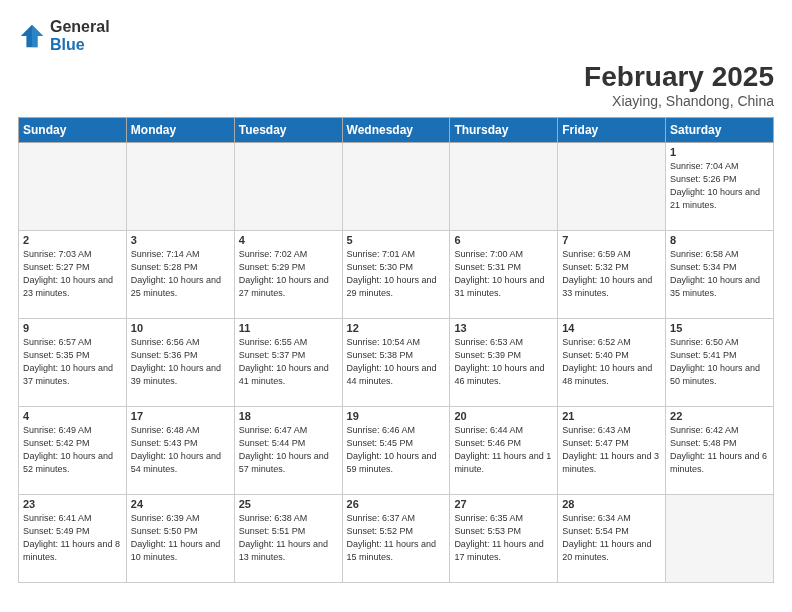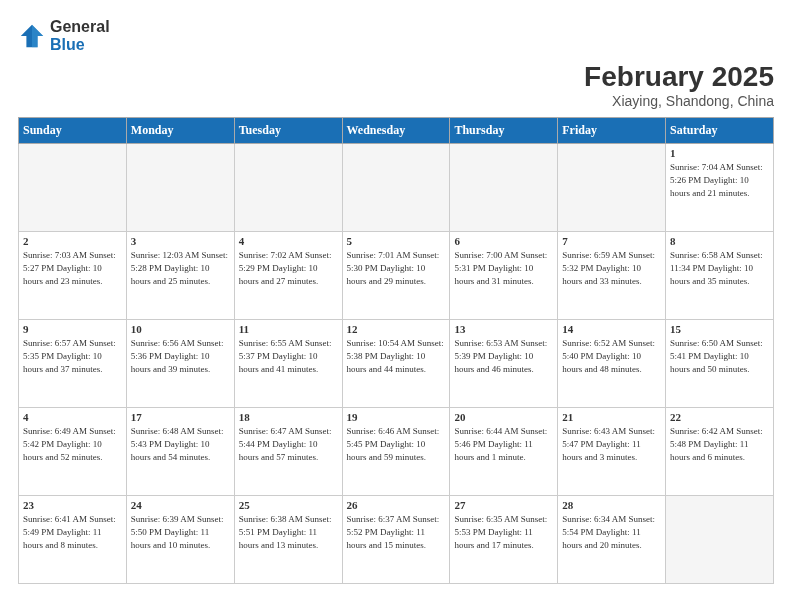--- a/index.html
+++ b/index.html
@@ -54,21 +54,20 @@
       color: #333;
       margin-top: 43px;
     }
     .location {
       font-size: 14px;
       color: #555;
     }
     .calendar {
       width: 100%;
       border-collapse: collapse;
-      font-family: Liberation Serif, serif;
     }
     .calendar th {
       background: #1a6fb5;
       color: #fff;
       font-size: 12px;
       font-weight: bold;
       padding: 5px 4px;
       text-align: left;
       border: 1px solid #aaa;
     }
@@ -147,21 +146,21 @@
         </tr>
         <tr>
           <td>
             <span class="day-num">2</span>
             <div class="day-info">Sunrise: 7:03 AM
 Sunset: 5:27 PM
 Daylight: 10 hours and 23 minutes.</div>
           </td>
           <td>
             <span class="day-num">3</span>
-            <div class="day-info">Sunrise: 12:03 AM
+            <div class="day-info">Sunrise: 7:14 AM
 Sunset: 5:28 PM
 Daylight: 10 hours and 25 minutes.</div>
           </td>
           <td>
             <span class="day-num">4</span>
             <div class="day-info">Sunrise: 7:02 AM
 Sunset: 5:29 PM
 Daylight: 10 hours and 27 minutes.</div>
           </td>
           <td>
@@ -178,21 +177,21 @@
           </td>
           <td>
             <span class="day-num">7</span>
             <div class="day-info">Sunrise: 6:59 AM
 Sunset: 5:32 PM
 Daylight: 10 hours and 33 minutes.</div>
           </td>
           <td>
             <span class="day-num">8</span>
             <div class="day-info">Sunrise: 6:58 AM
-Sunset: 11:34 PM
+Sunset: 5:34 PM
 Daylight: 10 hours and 35 minutes.</div>
           </td>
         </tr>
         <tr>
           <td>
             <span class="day-num">9</span>
             <div class="day-info">Sunrise: 6:57 AM
 Sunset: 5:35 PM
 Daylight: 10 hours and 37 minutes.</div>
           </td>

